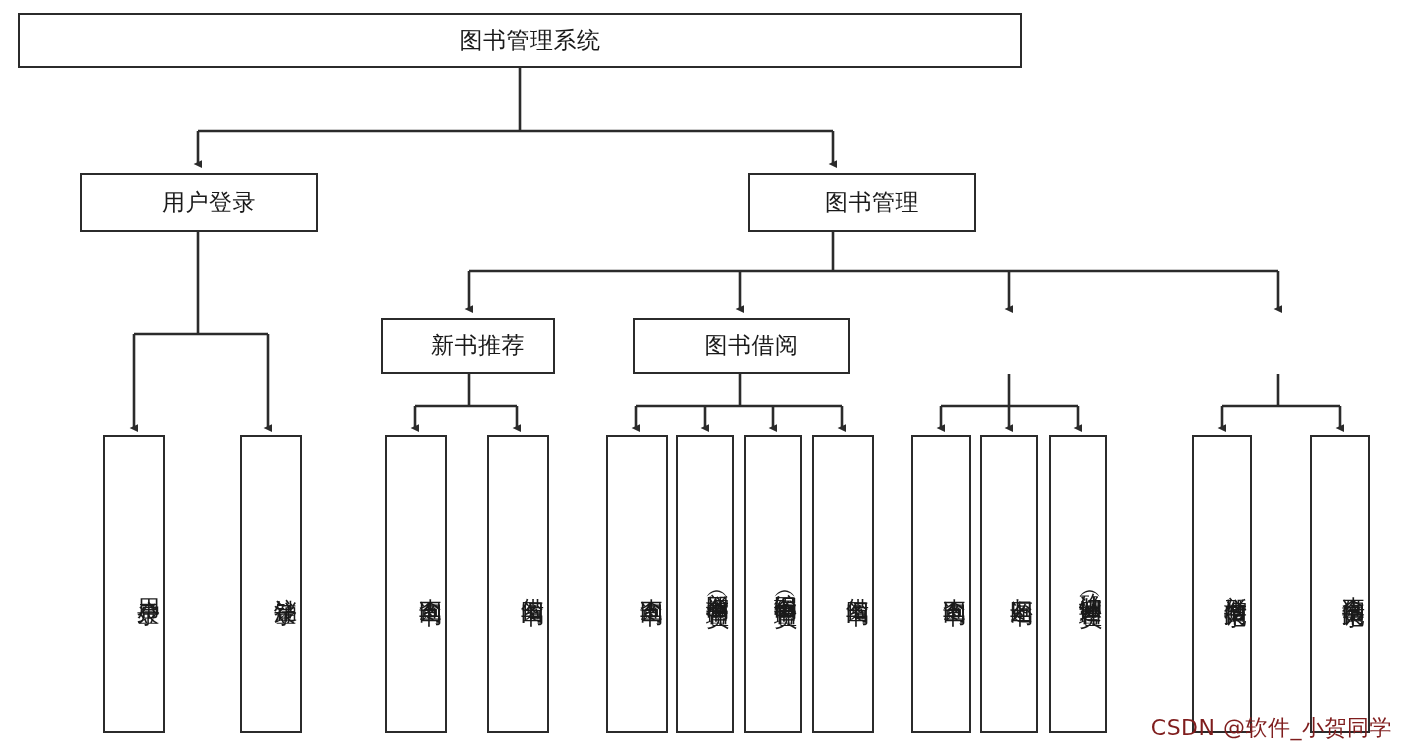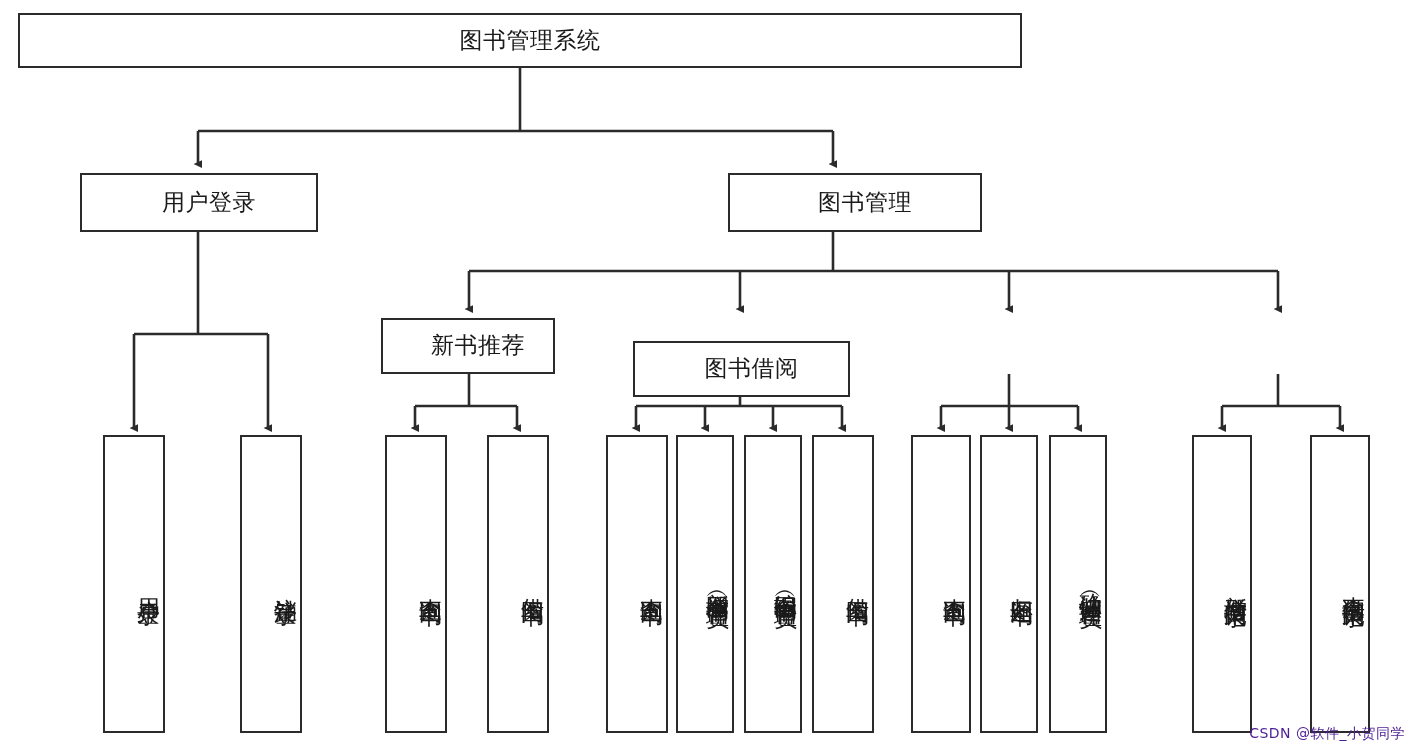--- a/index.html
+++ b/index.html
@@ -55,24 +55,24 @@
   }
   .node .label {
     display: block;
     white-space: pre-line;
   }
   .node.vert .label {
     white-space: normal;
   }
   #watermark {
     position: absolute;
-    right: 0;
+    right: 13px;
     bottom: 4px;
-    font-size: 14px;
-    color: #4c1d95;
+    font-size: 22px;
+    color: #7f1d1d;
     letter-spacing: 0.5px;
     user-select: none;
     white-space: nowrap;
   }
 </style>
 </head>
 <body>
 
 <div id="canvas">
 
@@ -126,28 +126,28 @@
     </g>
   </svg>
 
   <div class="node horiz" style="left:18px; top:13px; width:1004px; height:55px;">
     <span class="label">图书管理系统</span>
   </div>
 
   <div class="node horiz" style="left:80px; top:173px; width:238px; height:59px;">
     <span class="label">用户登录</span>
   </div>
-  <div class="node horiz" style="left:728px; top:173px; width:254px; height:59px;">
+  <div class="node horiz" style="left:748px; top:173px; width:228px; height:59px;">
     <span class="label">图书管理</span>
   </div>
 
   <div class="node horiz" style="left:381px; top:318px; width:174px; height:56px;">
     <span class="label">新书推荐</span>
   </div>
-  <div class="node horiz" style="left:633px; top:318px; width:217px; height:56px;margin-top:23px;">
+  <div class="node horiz" style="left:633px; top:318px; width:217px; height:56px;">
     <span class="label">图书借阅</span>
   </div>
 
   <div class="node vert" style="left:103px; top:435px; width:62px; height:298px;">
     <span class="label">用户登录</span>
   </div>
   <div class="node vert" style="left:240px; top:435px; width:62px; height:298px;">
     <span class="label">注销登录</span>
   </div>
 

